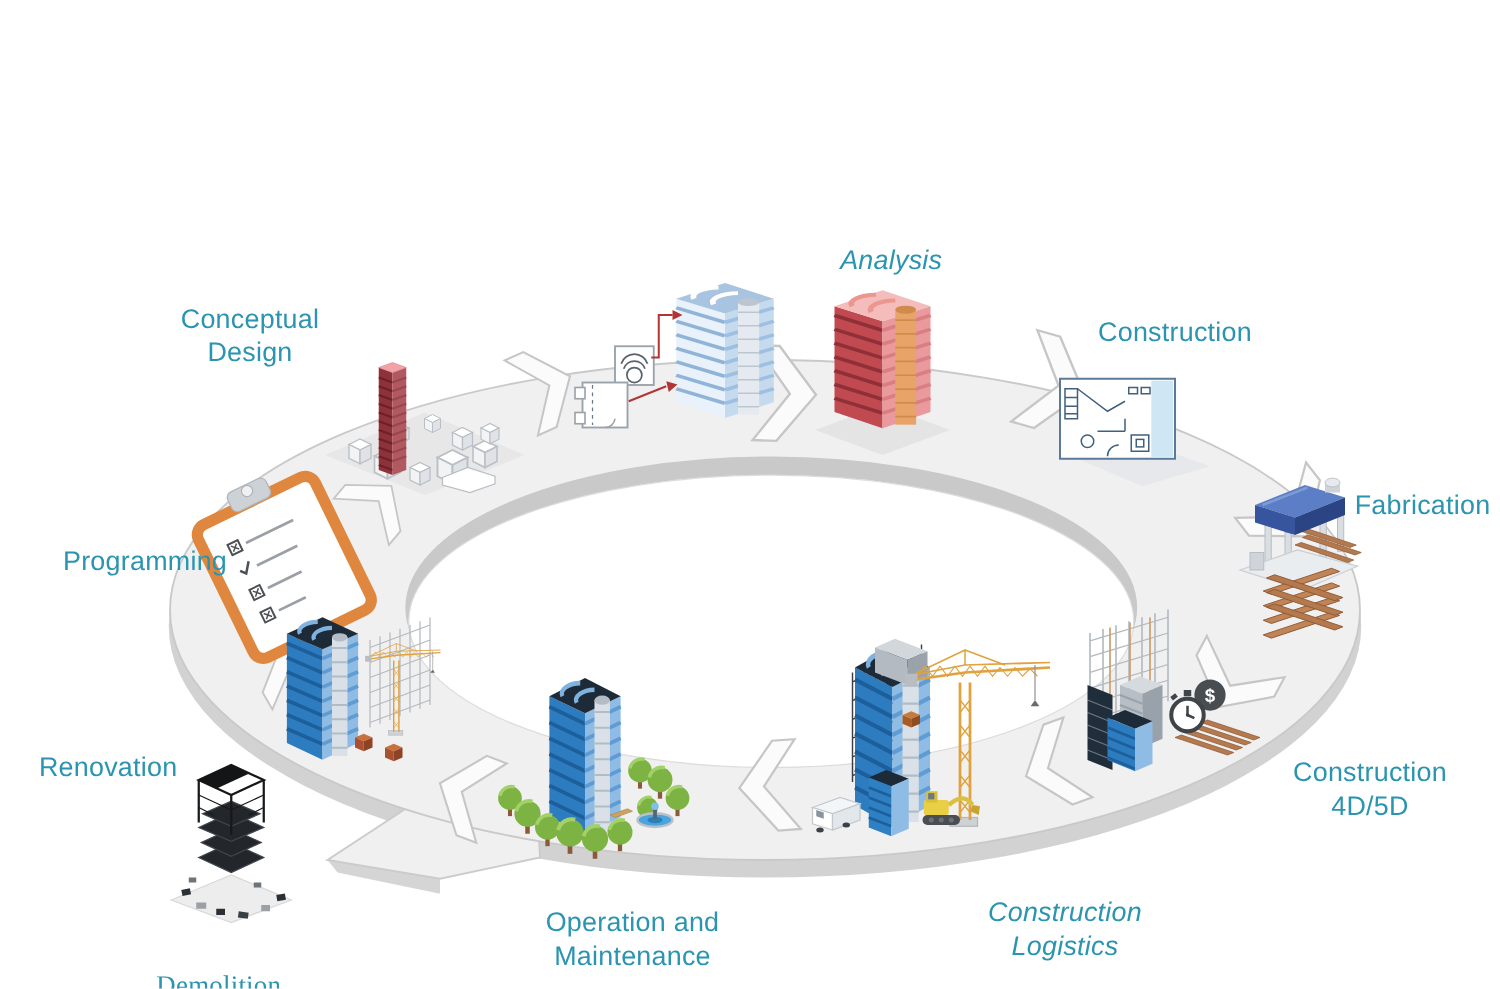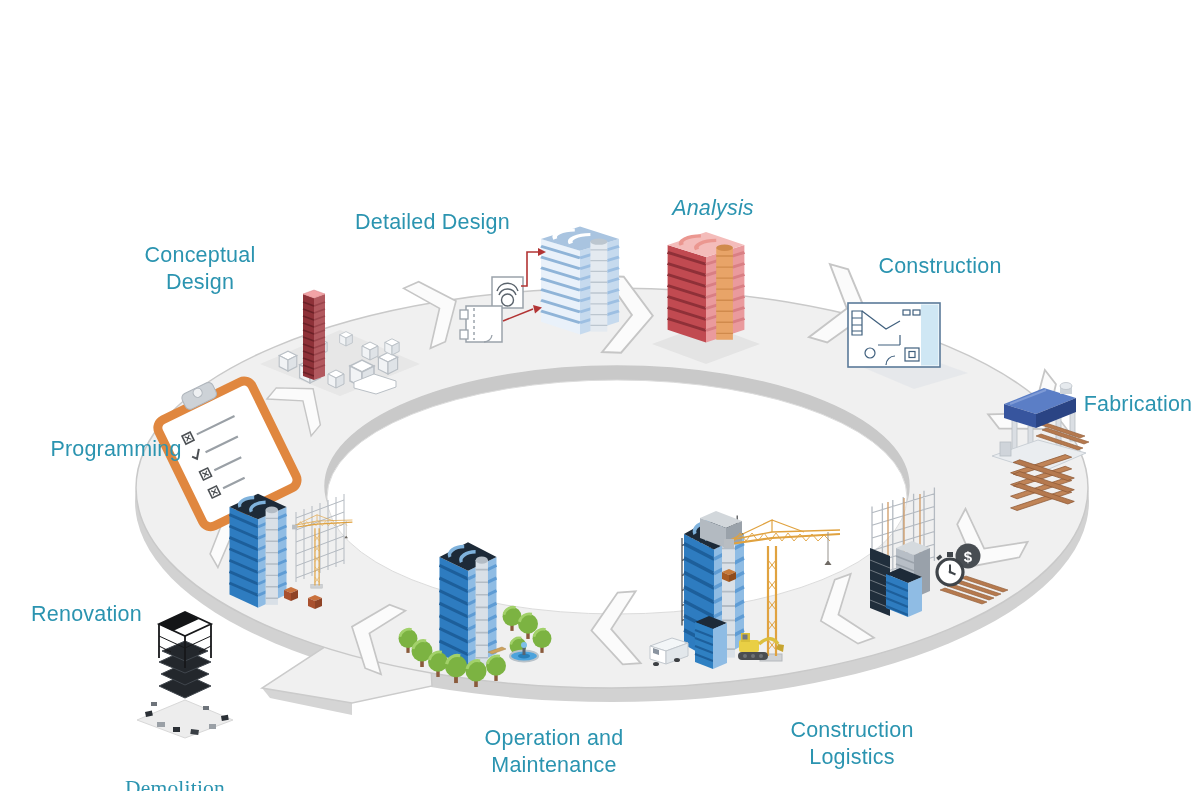--- a/index.html
+++ b/index.html
@@ -325,21 +325,21 @@
       <rect x="24" y="4" width="7" height="5" fill="#9aa0a6"></rect>
       <rect x="36" y="-4" width="7" height="5" fill="#2b3036" transform="rotate(-10 36 -4)"></rect>
       <rect x="18" y="-14" width="6" height="4" fill="#6e747b"></rect>
       <rect x="-34" y="-18" width="6" height="4" fill="#6e747b"></rect>
     </g>
   </g>
 </svg>
 
   <div class="stage-label" style="left:0px;top:436px;width:150px;padding-left:41px;">Programming</div>
   <div class="stage-label" style="left:135px;top:242px;width:130px;">Conceptual Design</div>
-  <div class="stage-label" style="left:345px;top:209px;width:175px;">Detailed Design</div>
   <div class="stage-label" style="left:658px;top:195px;width:110px;font-style:italic;">Analysis</div>
   <div class="stage-label" style="left:855px;top:253px;width:170px;">Construction</div>
   <div class="stage-label" style="left:1075px;top:391px;width:126px;text-align:center;">Fabrication</div>
-  <div class="stage-label" style="left:777px;top:717px;width:150px;">Construction Logistics</div>
-  <div class="stage-label" style="left:431px;top:725px;width:150px;margin-left:48px;">Operation and Maintenance</div>
+  <div class="stage-label" style="left:1021px;top:605px;width:150px;">Construction 4D/5D</div>
+  <div class="stage-label" style="left:777px;top:717px;width:150px;font-style:italic;">Construction Logistics</div>
+  <div class="stage-label" style="left:431px;top:725px;width:150px;">Operation and Maintenance</div>
   <div class="stage-label" style="left:24px;top:576px;width:125px;margin-top:25px;">Renovation</div>
   <div class="stage-label" style="left:115px;top:775px;width:120px;font-family:Liberation Serif, serif;">Demolition</div>
 </div>
 
 </body></html>

